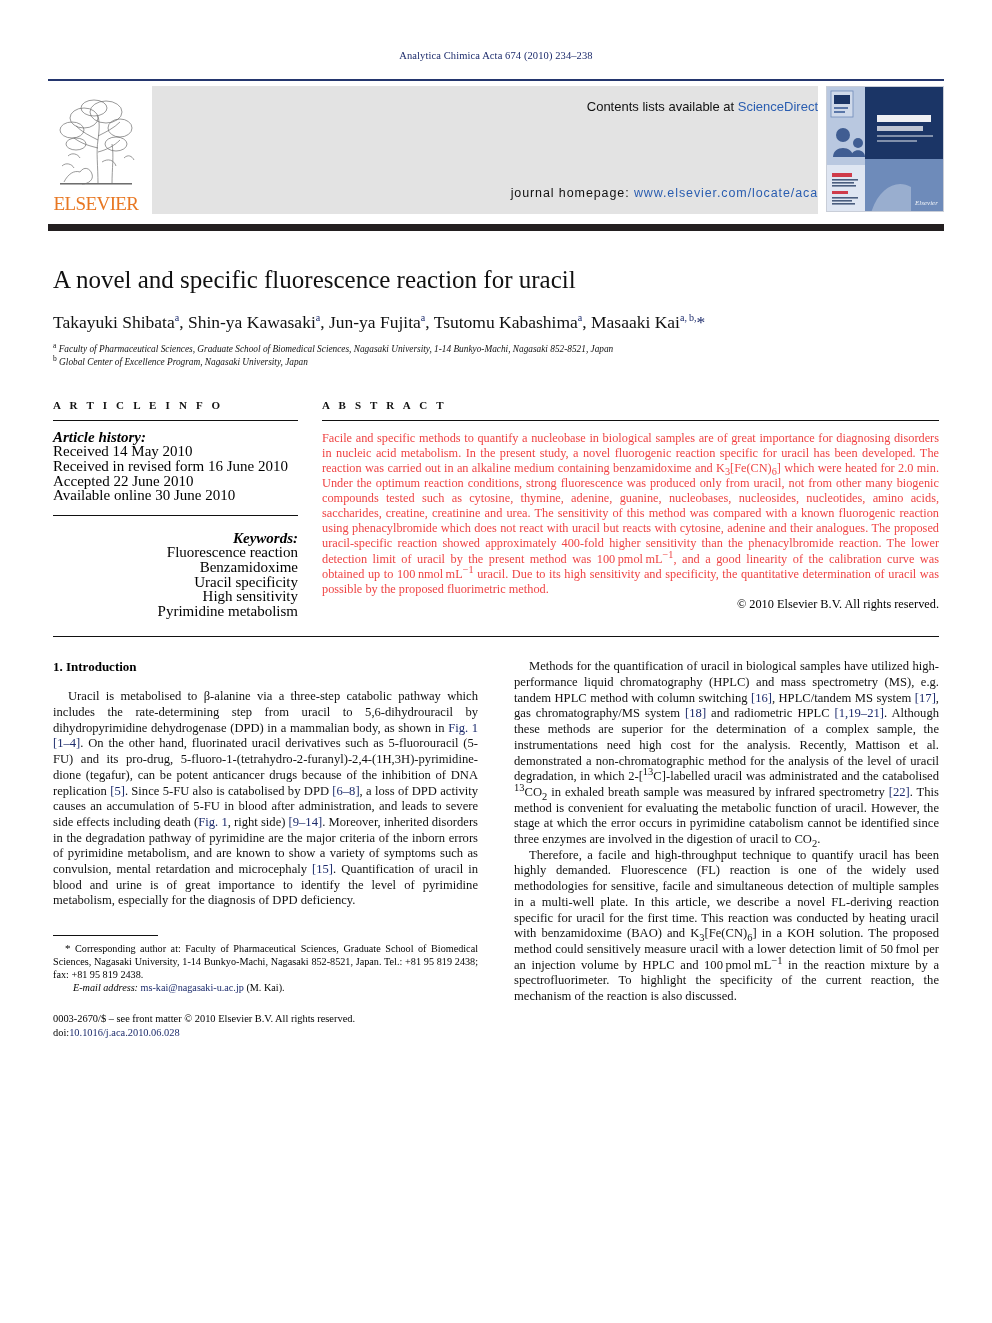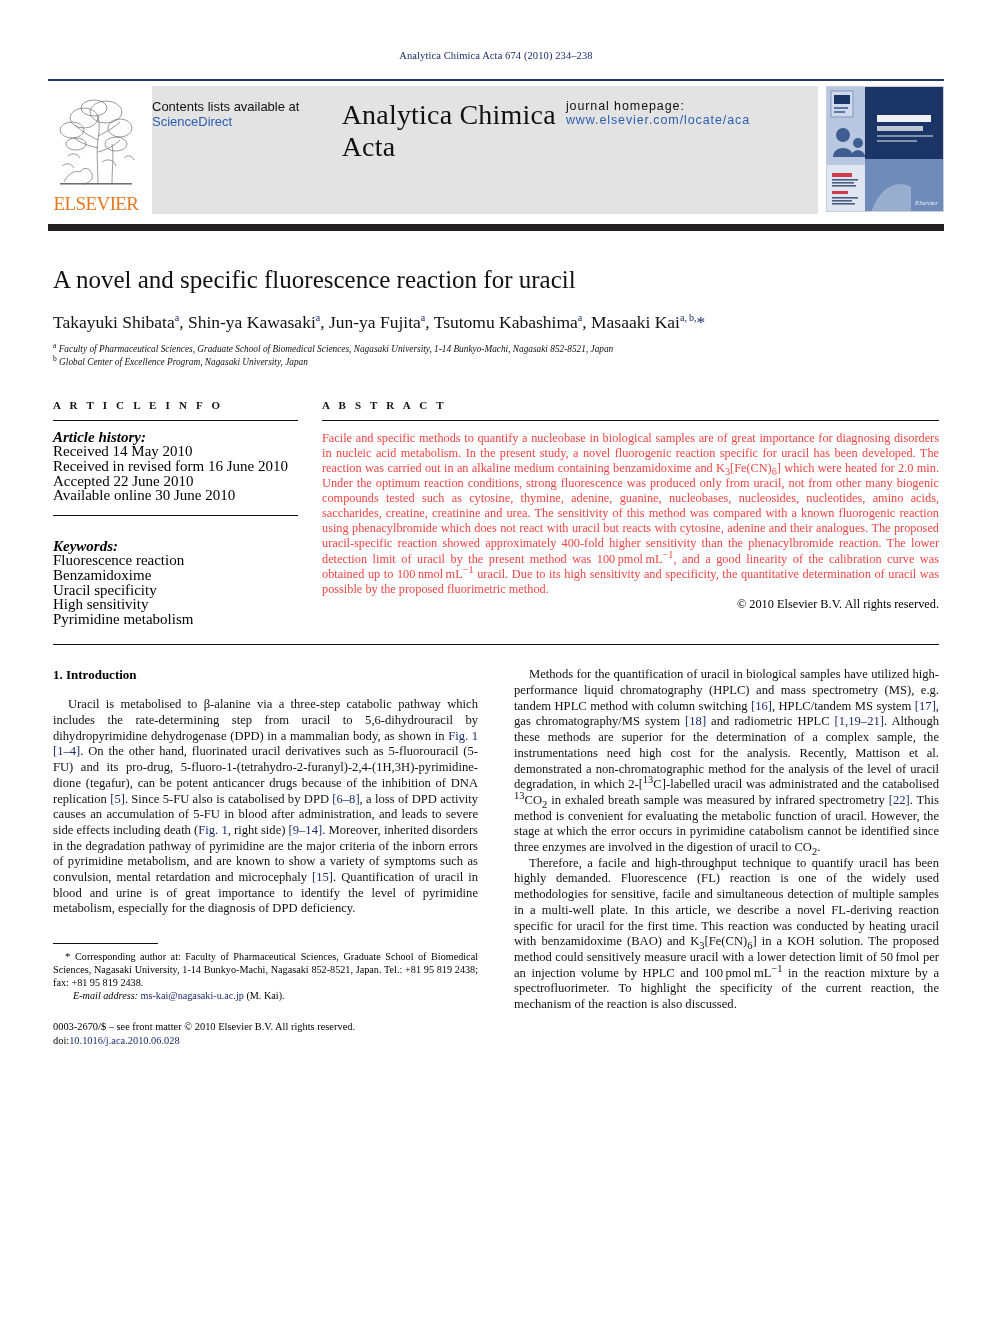--- a/index.html
+++ b/index.html
@@ -63,22 +63,23 @@
     font-size: 19px;
     letter-spacing: -0.6px;
     line-height: 20px;
     font-weight: 400;
   }
   .center-band {
     flex: 1 1 auto;
     background: #e3e3e3;
     margin: 0 8px;
     display: flex;
+    flex-direction: column;
     justify-content: space-between;
-    align-items: flex-start;
+    align-items: flex-end;
     padding: 13px 0 14px 0;
     box-sizing: border-box;
   }
   .contents-line {
     font-size: 13px;
     color: #111;
     font-family: "Liberation Sans", sans-serif;
   }
   .contents-line .sd {
     color: #2a5db0;
@@ -154,21 +155,21 @@
     letter-spacing: 3.2px;
     font-family: "Liberation Serif", serif;
     color: #111;
   }
   .rule {
     border-top: 1px solid #111;
     margin-top: 9px;
   }
   .info-group { margin-top: 9px; font-size: 15px; line-height: 14.6px; }
   .info-group .lab { font-style: italic; font-weight: bold; }
-  .info-group.second { margin-top: 12px; padding-top: 23px; border-top: 1px solid #111; }
+  .info-group.second { margin-top: 12px; padding-top: 15px; border-top: 1px solid #111; text-align: right; }
   .abs-body {
     margin-top: 10px;
     font-size: 12.3px;
     line-height: 15.1px;
     text-align: justify;
     color: #ef4444;
   }
   .abs-copy {
     text-align: right;
     font-size: 12.3px;
@@ -264,21 +265,20 @@
             <rect x="6" y="87" width="72" height="1.3" fill="#6e6e6e"></rect>
           </svg>
         </div>
         <div class="elsevier-word">ELSEVIER</div>
       </div>
 
       <div class="center-band">
         <div class="contents-line">
           <span>Contents lists available at </span><span class="sd">ScienceDirect</span>
         </div>
-        <div class="journal-name">Analytica Chimica Acta</div>
         <div class="homepage-line">
           <span>journal homepage: </span><span class="url">www.elsevier.com/locate/aca</span>
         </div>
       </div>
 
       <div class="cover-thumb">
         <svg viewBox="0 0 118 126" width="118" height="126" xmlns="http://www.w3.org/2000/svg">
           <rect x="0" y="0" width="118" height="126" fill="#8fa6cc"></rect>
           <rect x="0" y="0" width="38" height="126" fill="#b9c8e0"></rect>
           <rect x="38" y="0" width="80" height="72" fill="#1b3566"></rect>

